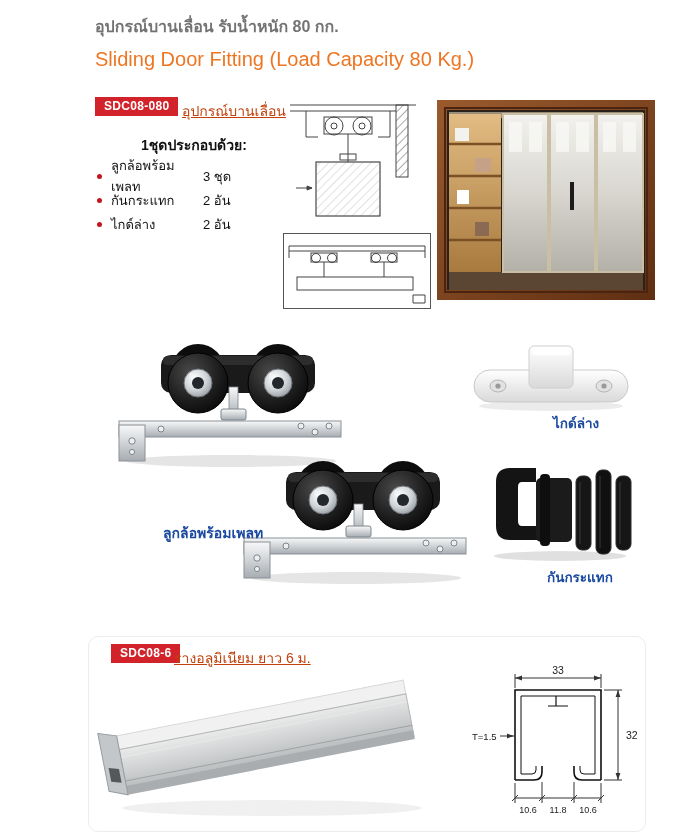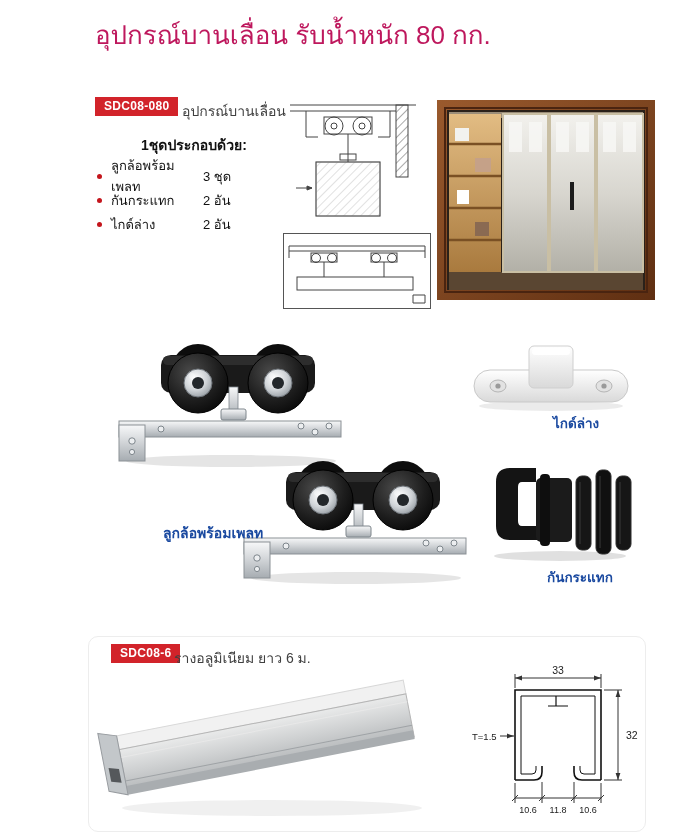--- a/index.html
+++ b/index.html
@@ -1,27 +1,27 @@
 <!DOCTYPE html>
 <html><head>
 <meta charset="utf-8">
 <style>
   * { margin:0; padding:0; box-sizing:border-box; }
   html,body { background:#ffffff; }
   body { font-family:"Liberation Sans", sans-serif; color:#222; }
   .page { position:relative; width:700px; height:837px; background:#fff; overflow:hidden; }
   .abs { position:absolute; }
 
-  .title-th { left:95px; top:14px; font-size:26px; color:#be185d; }
+  .title-th { left:95px; top:14px; font-size:16px; color:#737373;font-weight:bold; }
   .title-en { left:95px; top:48px; font-size:20px; color:#ee7623; }
 
   .badge { background:#d2232a; color:#fff; font-weight:bold; font-size:12px;
            padding:2px 9px 3px; border-radius:0; display:inline-block; letter-spacing:.3px; }
   .badge1 { left:95px; top:97px; }
-  .prod-name { font-size:14px; color:#404040; }
+  .prod-name { font-size:14px; color:#c2410c;text-decoration:underline; }
   .prod-name1 { left:182px; top:100px; }
 
   .info-block { left:97px; top:134px; width:200px; }
   .kit-header { font-size:14px; font-weight:bold; color:#111; margin-bottom:8px;margin-left:44px; }
   .comp-row { display:flex; align-items:center; font-size:13px; color:#111; height:24px; }
   .bullet { width:5px; height:5px; background:#c4151c; border-radius:50%; margin-right:9px; flex:0 0 auto; }
   .comp-label { width:92px; }
   .notes { left:97px; top:242px; width:230px; }
   .note { font-size:13px; color:#111; line-height:22px; }
 
@@ -90,20 +90,21 @@
           <stop offset="0.5" stop-color="#cfd1d2"></stop>
           <stop offset="1" stop-color="#b4b7b9"></stop>
       </linearGradient>
       <pattern id="hatch" width="6" height="6" patternUnits="userSpaceOnUse" patternTransform="rotate(45)">
         <line x1="0" y1="0" x2="0" y2="6" stroke="#555" stroke-width="1"></line>
       </pattern>
     </defs>
   </svg>
 
   <div class="abs title-th">อุปกรณ์บานเลื่อน รับน้ำหนัก 80 กก.</div>
+  <div class="abs title-en">Sliding Door Fitting (Load Capacity 80 Kg.)</div>
 
   <div class="abs badge badge1">SDC08-080</div>
   <div class="abs prod-name prod-name1">อุปกรณ์บานเลื่อน</div>
 
   <div class="abs info-block">
     <div class="kit-header">1ชุดประกอบด้วย:</div>
     <div class="comp-row">
       <span class="bullet"></span>
       <span class="comp-label">ลูกล้อพร้อมเพลท</span>
       <span class="comp-qty">3 ชุด</span>

